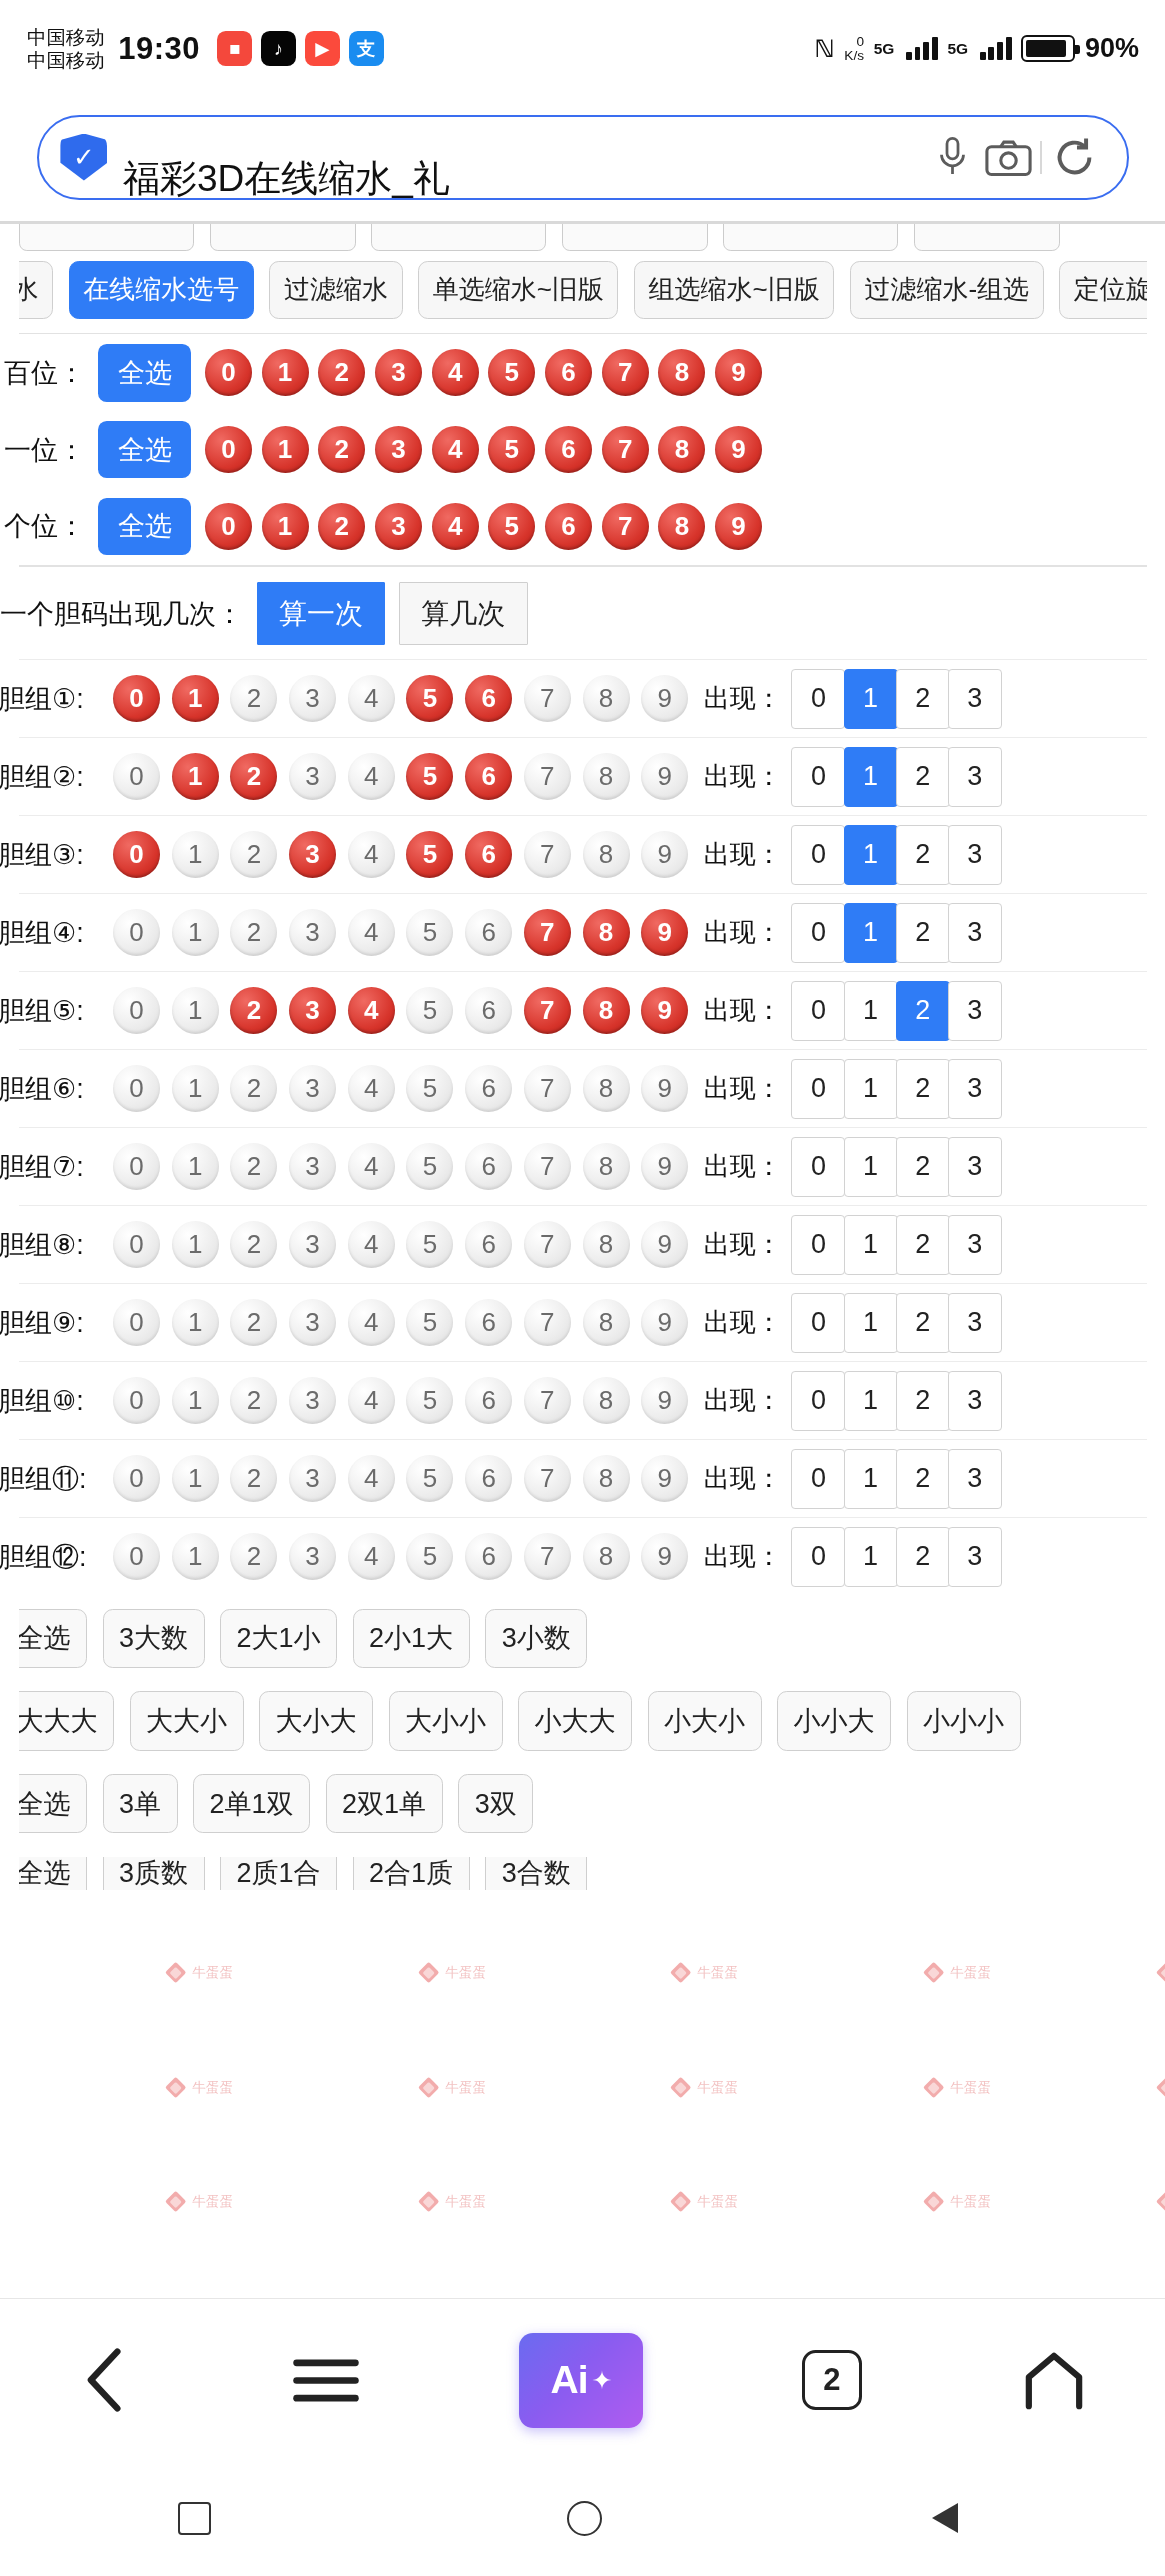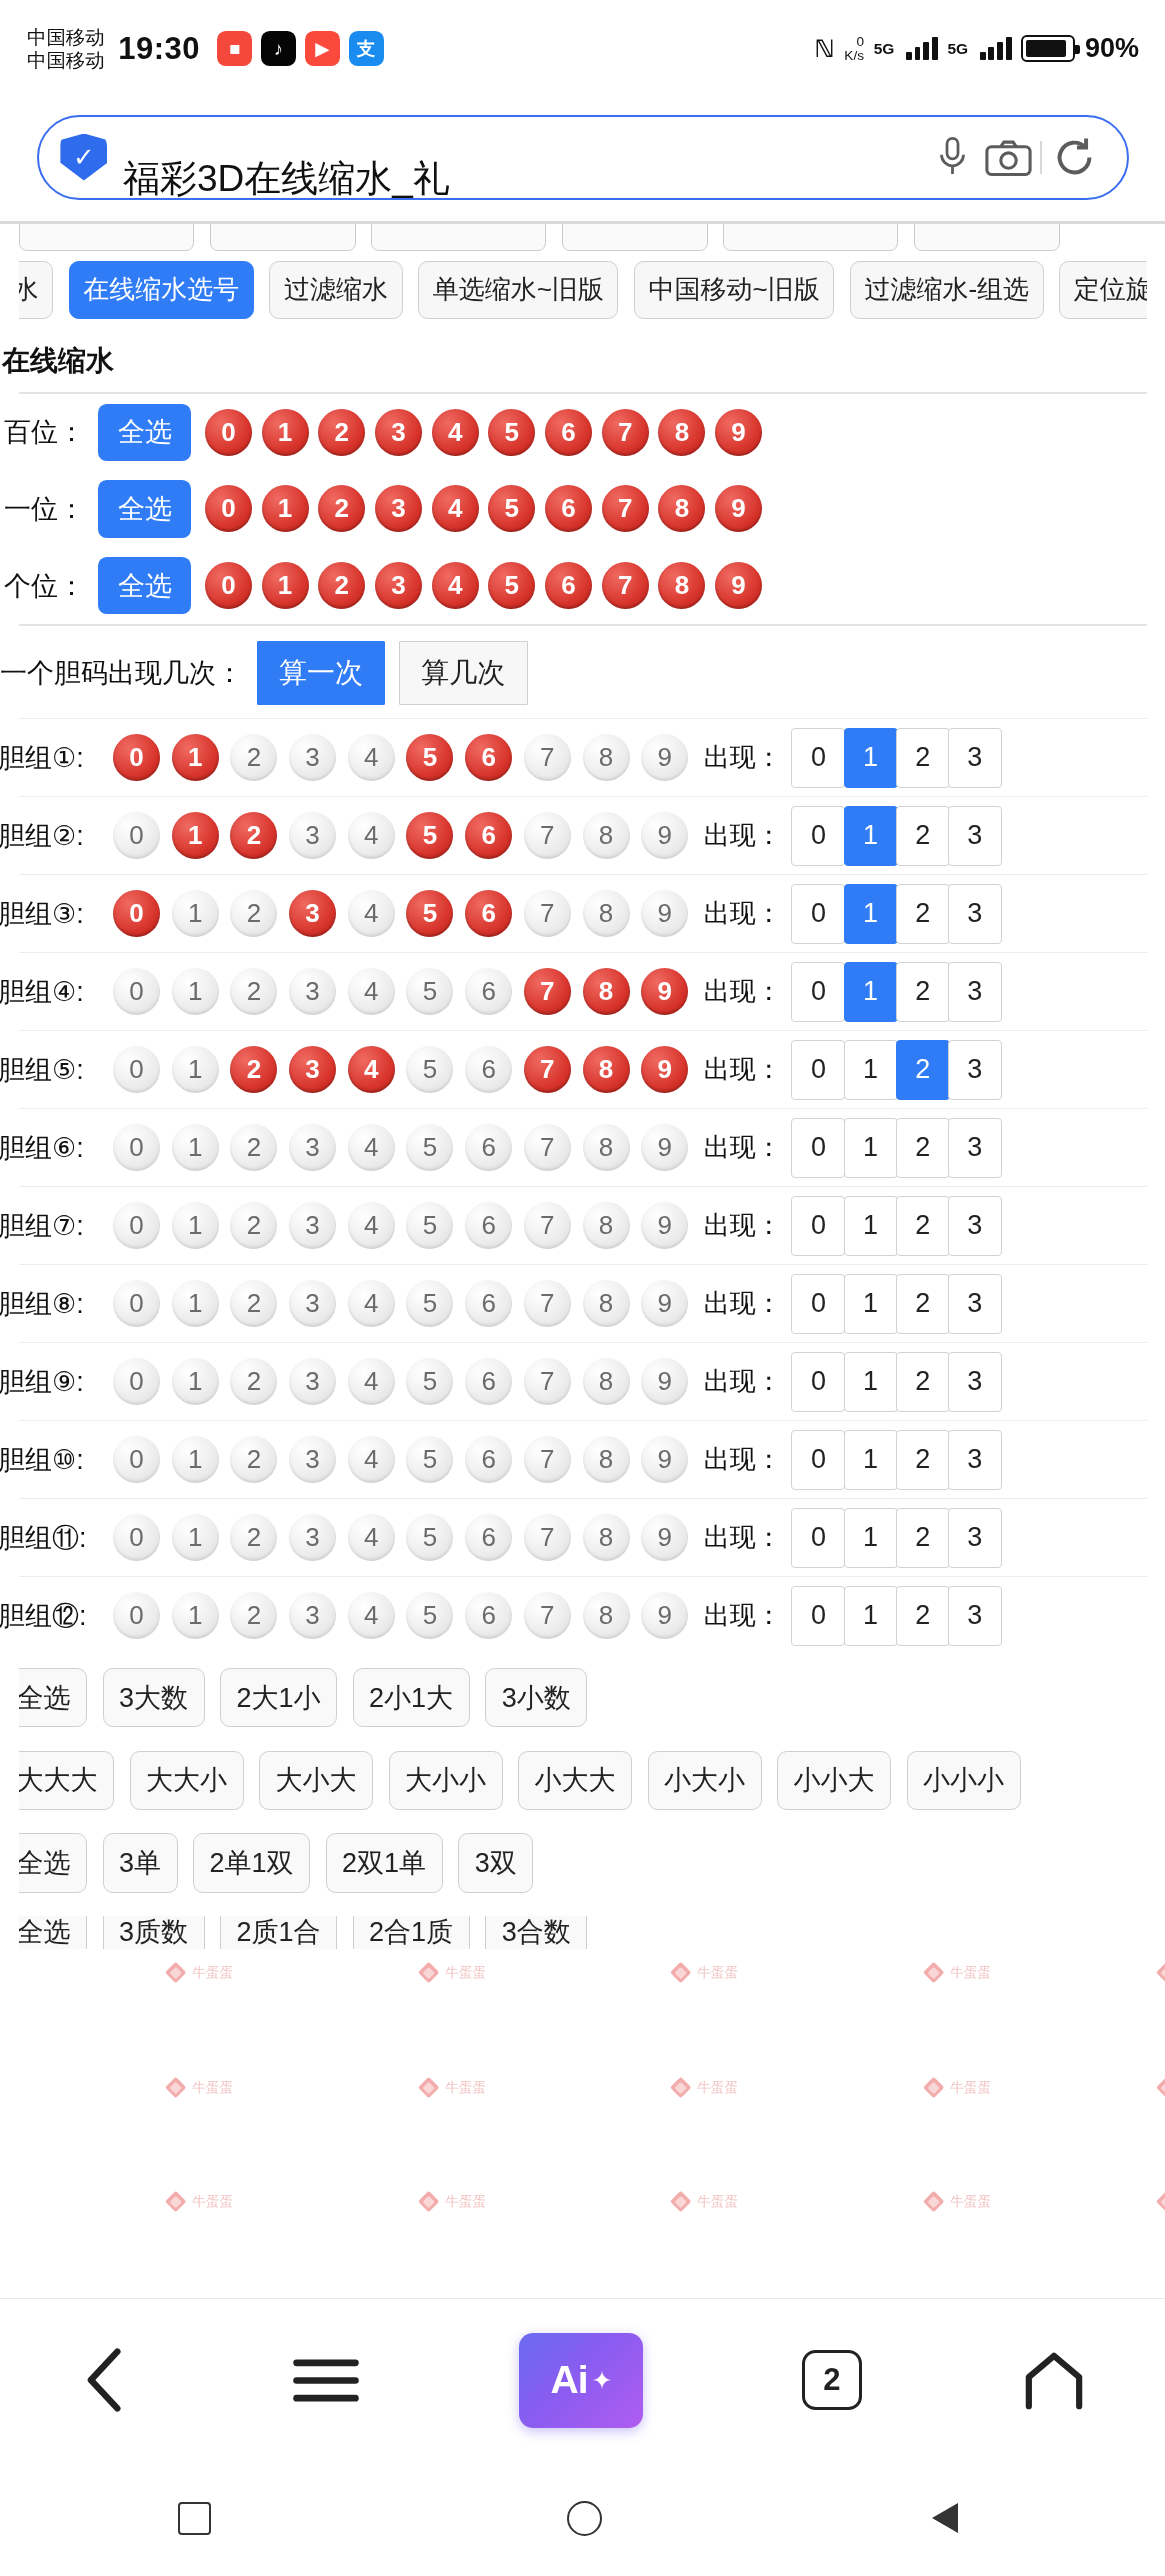--- a/index.html
+++ b/index.html
@@ -369,26 +369,25 @@
     <div class="cut-chip w3"></div>
     <div class="cut-chip w2"></div>
     <div class="cut-chip w3"></div>
   </div>
 
   <div class="tabstrip" id="tab-strip">
       <div class="tab first">水</div>
       <div class="tab active">在线缩水选号</div>
       <div class="tab">过滤缩水</div>
       <div class="tab">单选缩水~旧版</div>
-      <div class="tab">中国移动~旧版</div>
+      <div class="tab">组选缩水~旧版</div>
       <div class="tab">过滤缩水-组选</div>
       <div class="tab">定位旋</div>
     </div>
 
-  <div class="sec-title">在线缩水</div>
   <div class="hr"></div>
 
   <div id="digit-rows">
       <div class="pickrow">
         <div class="pick-label">百位：</div>
         <div class="btn-all">全选</div>
         <div class="balls">
           <div class="ball">0</div>
           <div class="ball">1</div>
           <div class="ball">2</div>

